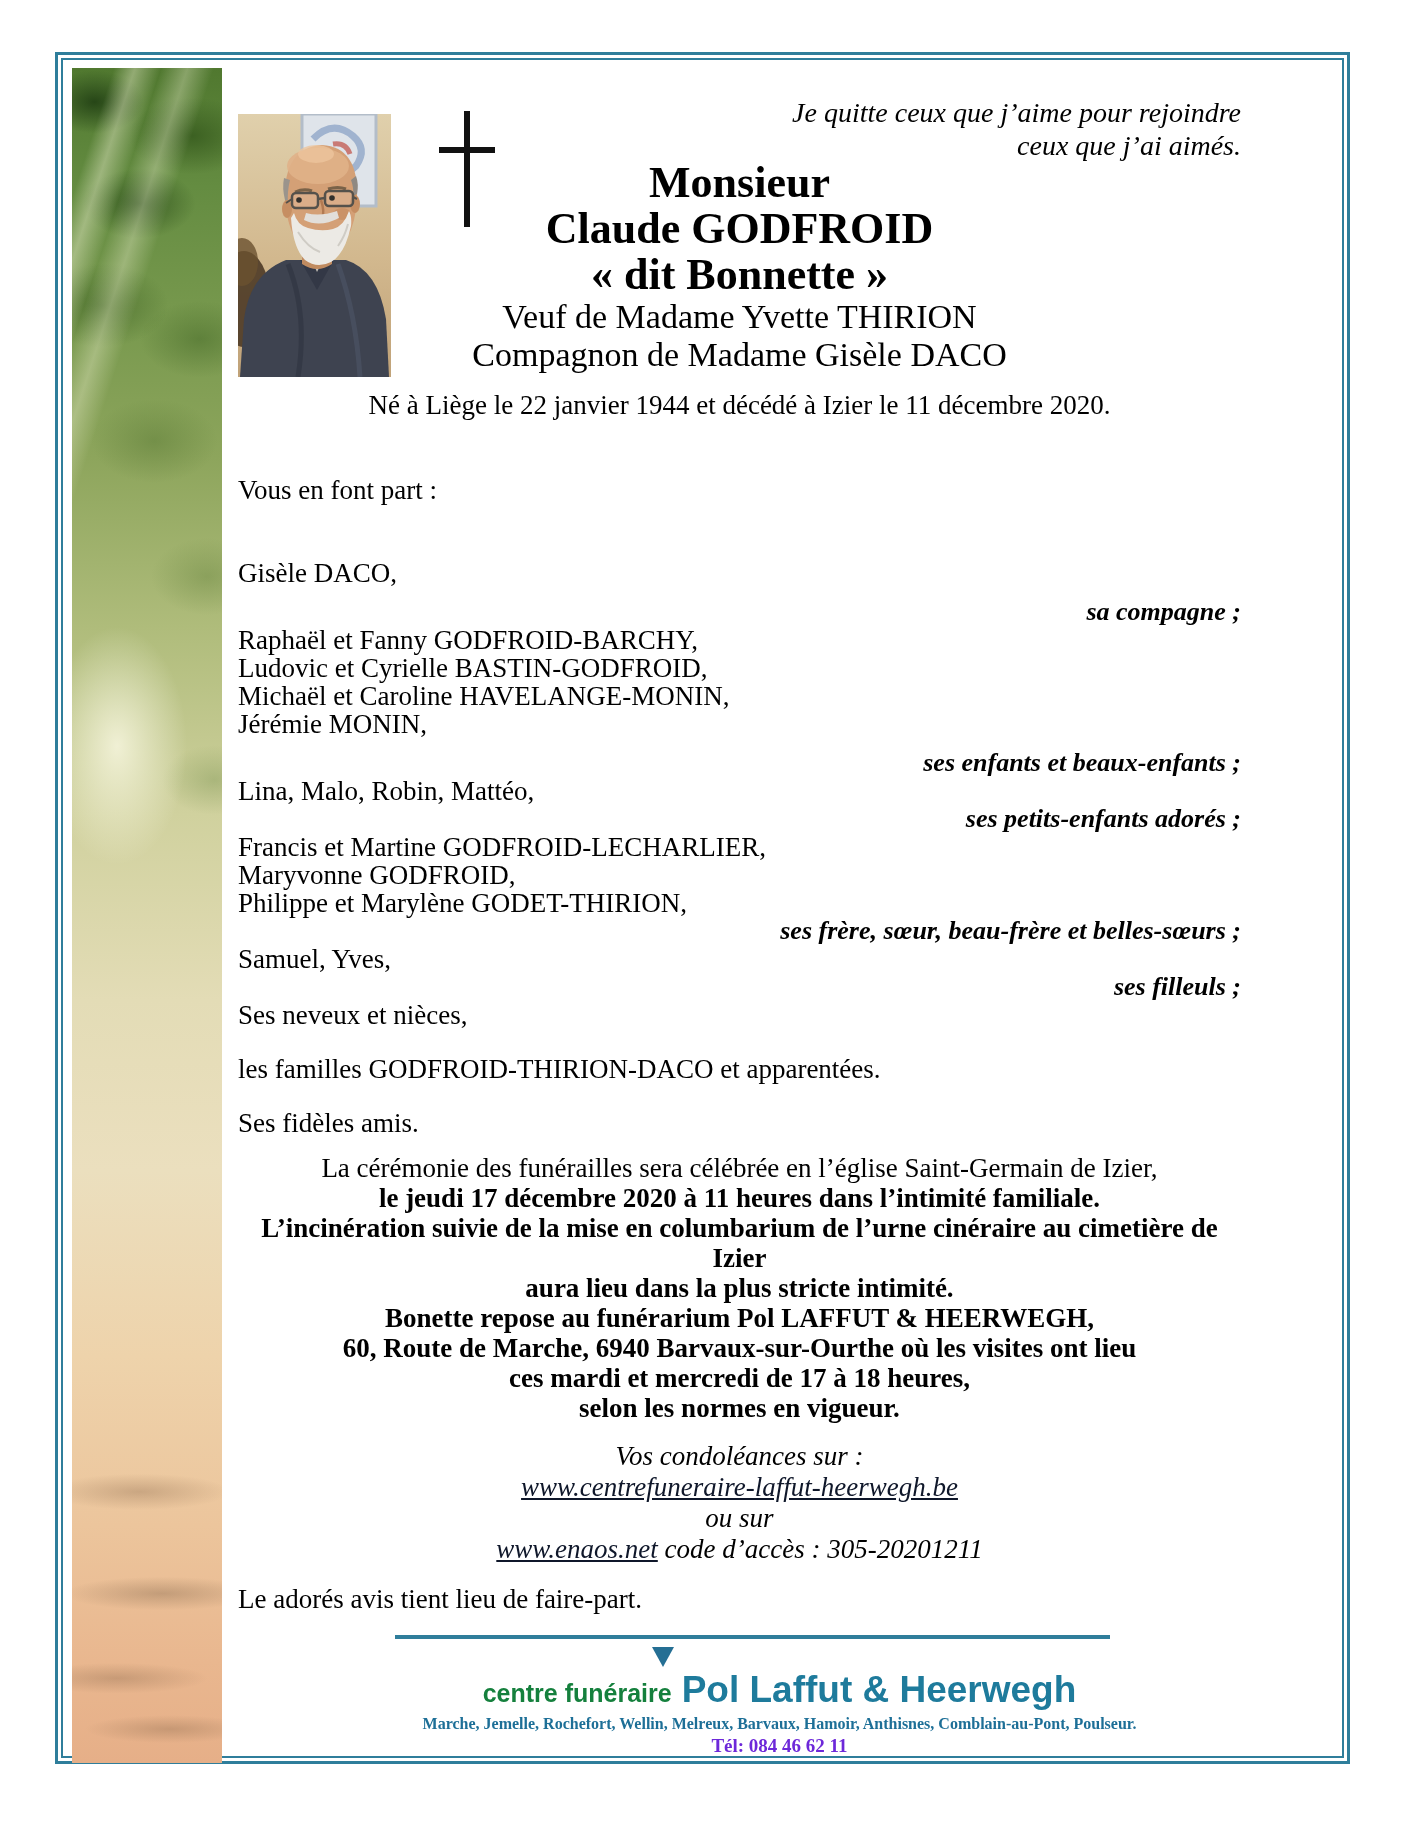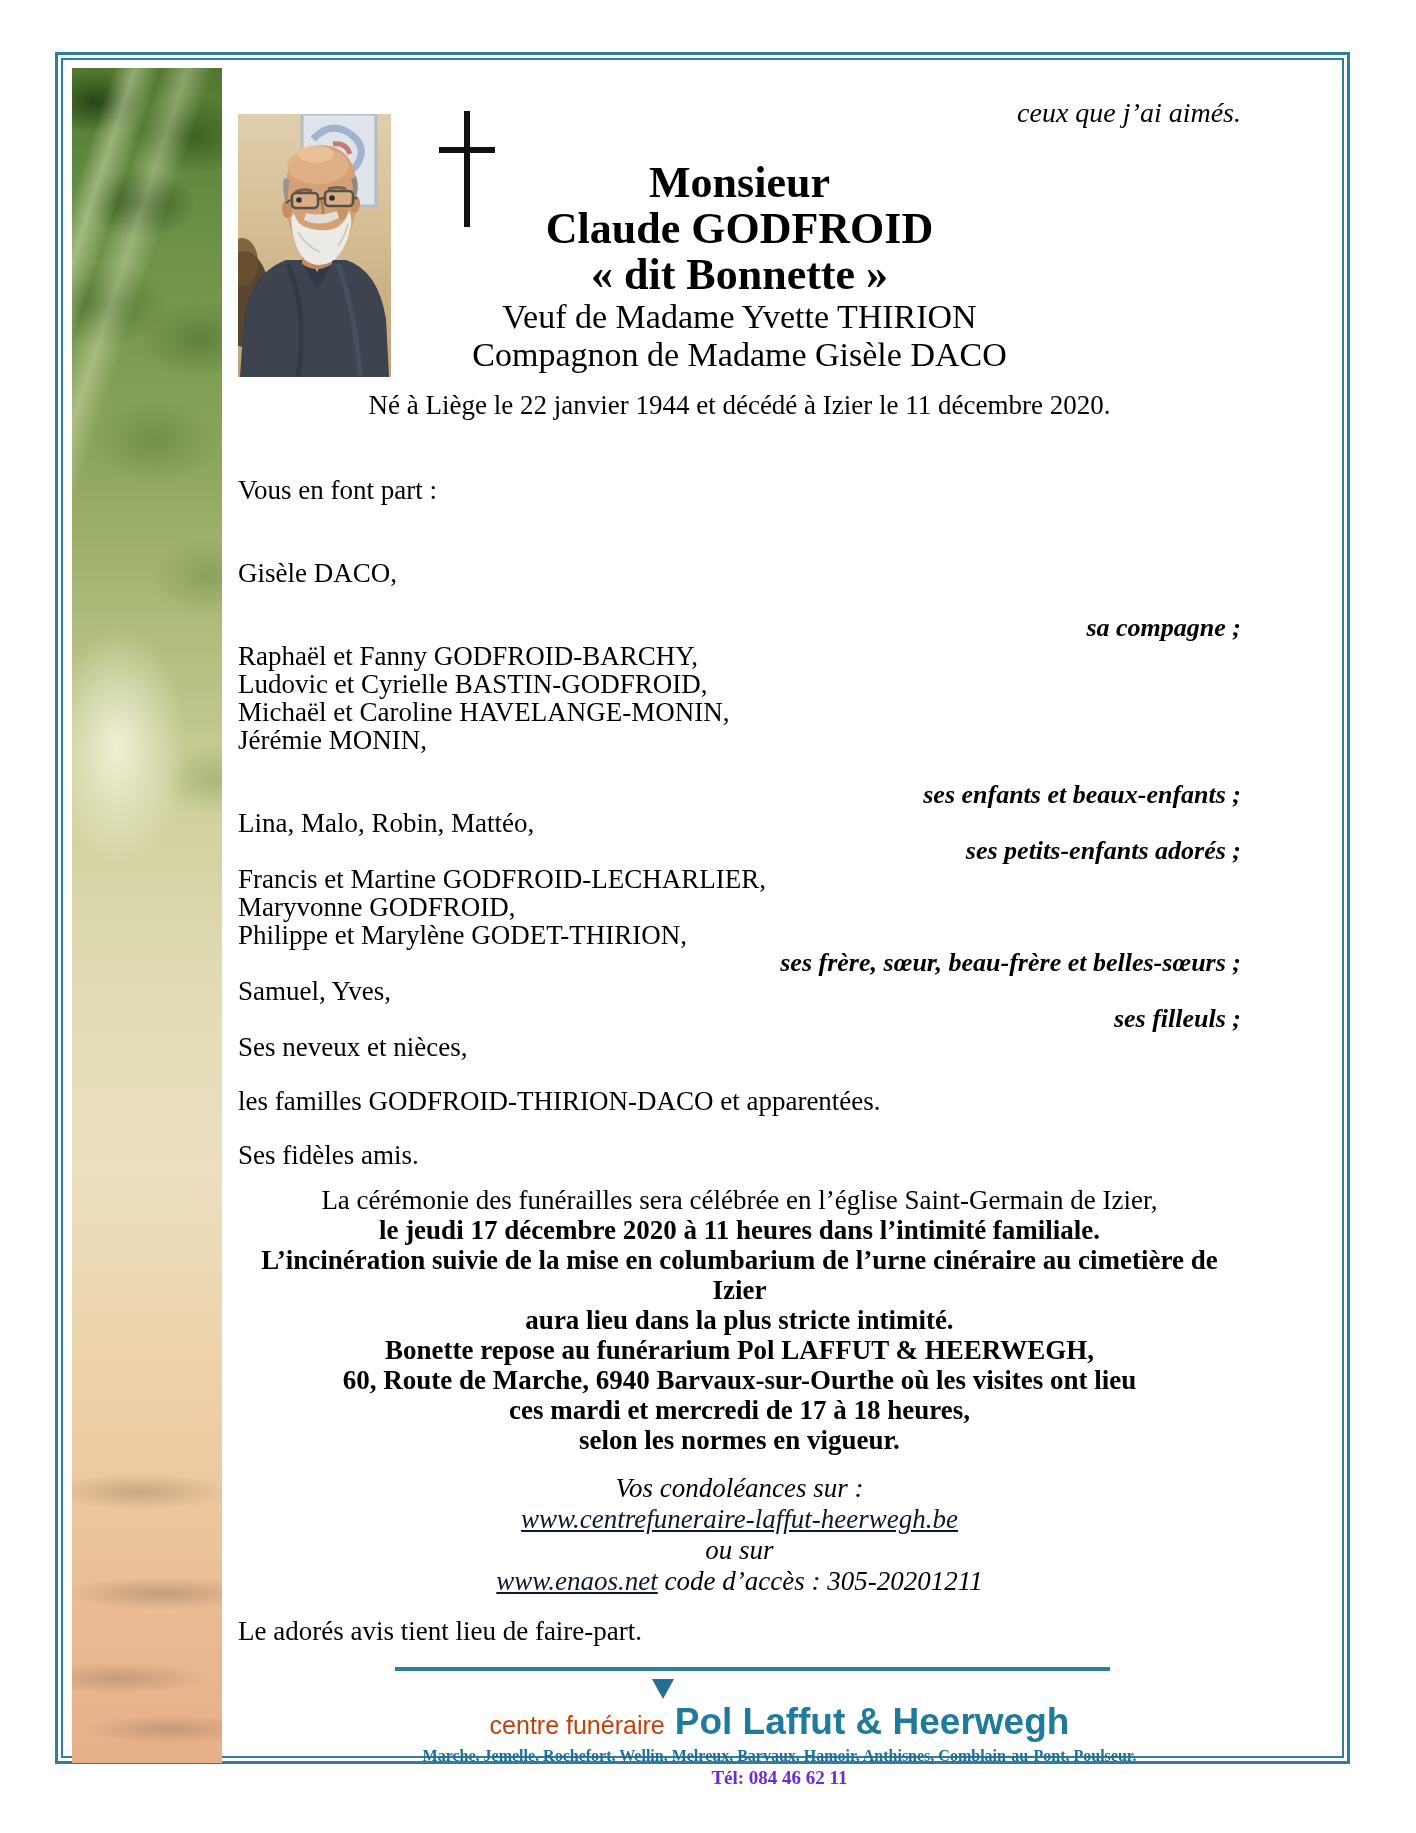--- a/index.html
+++ b/index.html
@@ -70,21 +70,21 @@
   .title-sub { font-size: 34px; line-height: 38px; }
   p { margin: 0; font-size: 27px; line-height: 28px; }
   .p-dates { text-align: center; }
   .p-intro { margin-top: 57px; }
   .mt-lg { margin-top: 55px; }
   .label {
     text-align: right;
     font-style: italic; font-weight: bold;
     font-size: 26px; line-height: 28px;
   }
-  .label.gap { margin-top: 27px; }
+  .label.gap { margin-top: 11px; }
   .p-families { margin-top: 26px; }
   .p-friends { margin-top: 26px; }
   .ceremony { margin-top: 16px; text-align: center; }
   .ceremony p { line-height: 30px; }
   .ceremony .b { font-weight: bold; }
   .condolences { margin-top: 18px; text-align: center; font-style: italic; }
   .condolences p { line-height: 31px; }
   .link {
     color: #0f172a;
     text-decoration: underline;
@@ -108,37 +108,38 @@
     width: 0; height: 0;
     border-left: 11px solid transparent;
     border-right: 11px solid transparent;
     border-top: 20px solid #256f94;
   }
   .brand-row {
     padding-top: 22px;
     font-family: "Liberation Sans", sans-serif;
     white-space: nowrap;
   }
-  .brand-prefix { font-size: 25px; color: #c2410c; }
+  .brand-prefix { font-size: 25px; color: #15803d; font-weight: bold; }
   .brand-name { font-size: 37px; font-weight: bold; color: #1e7b9c; margin-left: 10px; }
   .locations { margin-top: 2px; font-size: 16px; line-height: 22px; font-weight: bold; color: #1d6f97; }
   .phone { font-size: 19px; line-height: 22px; font-weight: bold; color: #6d28d9; }
 </style>
 </head>
 <body>
 
 <div class="frame">
   <div class="frame-in">
 
     <div class="side-image"></div>
 
     <div class="content">
 
       <div class="header">
         <div class="quote">
+          <div>Je quitte ceux que j’aime pour rejoindre</div>
           <div>ceux que j’ai aimés.</div>
         </div>
 
         <div class="photo">
           <svg width="153" height="263" viewBox="0 0 153 263">
             <defs>
               <linearGradient id="pbg" x1="0" y1="0" x2="0" y2="1">
                 <stop offset="0" stop-color="#e0d0ac"></stop>
                 <stop offset="0.55" stop-color="#d2b88e"></stop>
                 <stop offset="1" stop-color="#c0a278"></stop>

